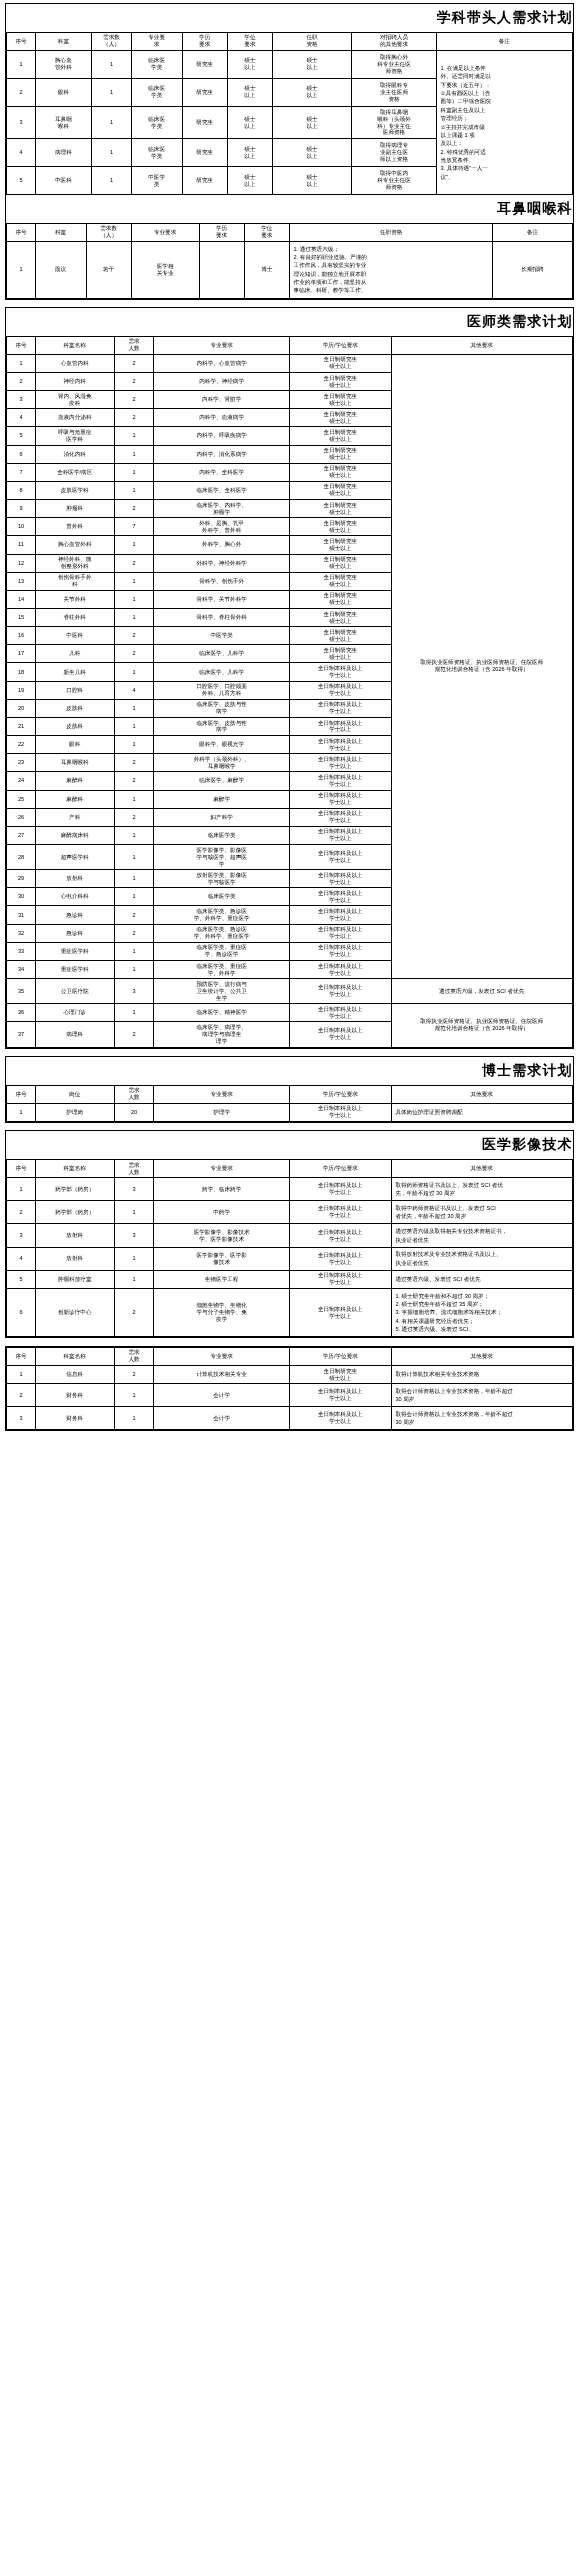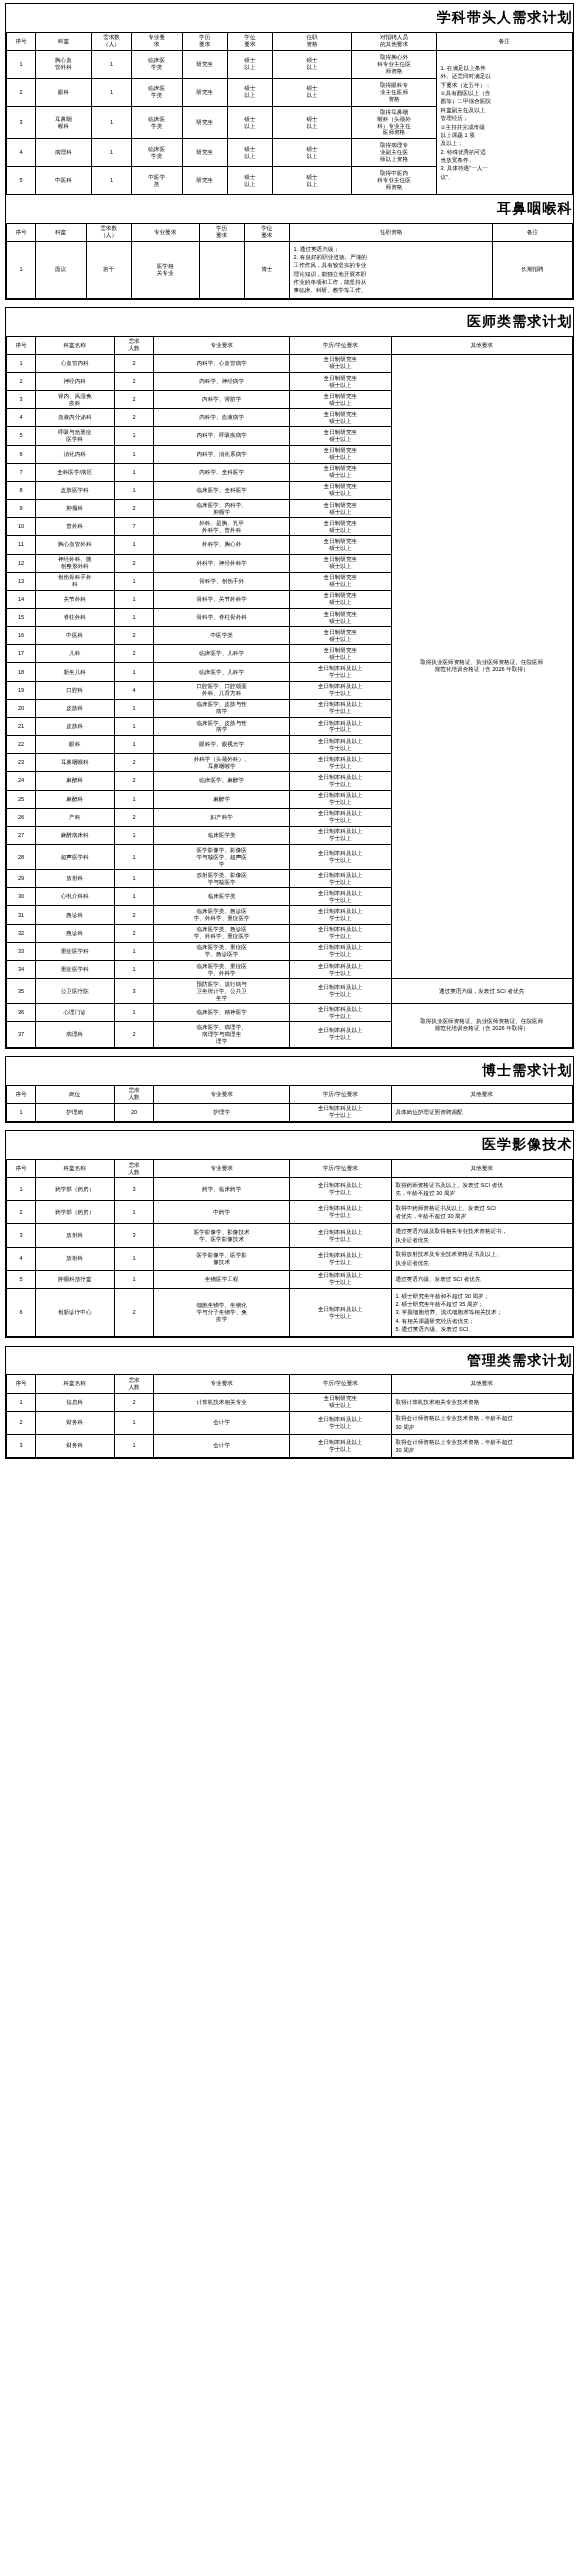--- a/index.html
+++ b/index.html
@@ -558,21 +558,20 @@
             <td>2</td>
             <td>细胞生物学、生物化<br>学与分子生物学、免<br>疫学</td>
             <td>全日制本科及以上<br>学士以上</td>
             <td class="lefttext">1. 硕士研究生年龄和不超过 30 周岁；<br>2. 硕士研究生年龄不超过 35 周岁；<br>3. 掌握细胞培养、流式细胞术等相关技术；<br>4. 有相关课题研究经历者优先；<br>5. 通过英语六级、发表过 SCI。</td>
           </tr>
         </tbody>
     </table>
   </div>
 
   <div class="section">
-    <div class="section-title">管理类需求计划</div>
     <table>
       <colgroup>
         <col style="width:5%">
           <col style="width:14%">
           <col style="width:7%">
           <col style="width:24%">
         <col style="width:18%">
           <col style="width:32%">
       </colgroup>
       <tbody>

